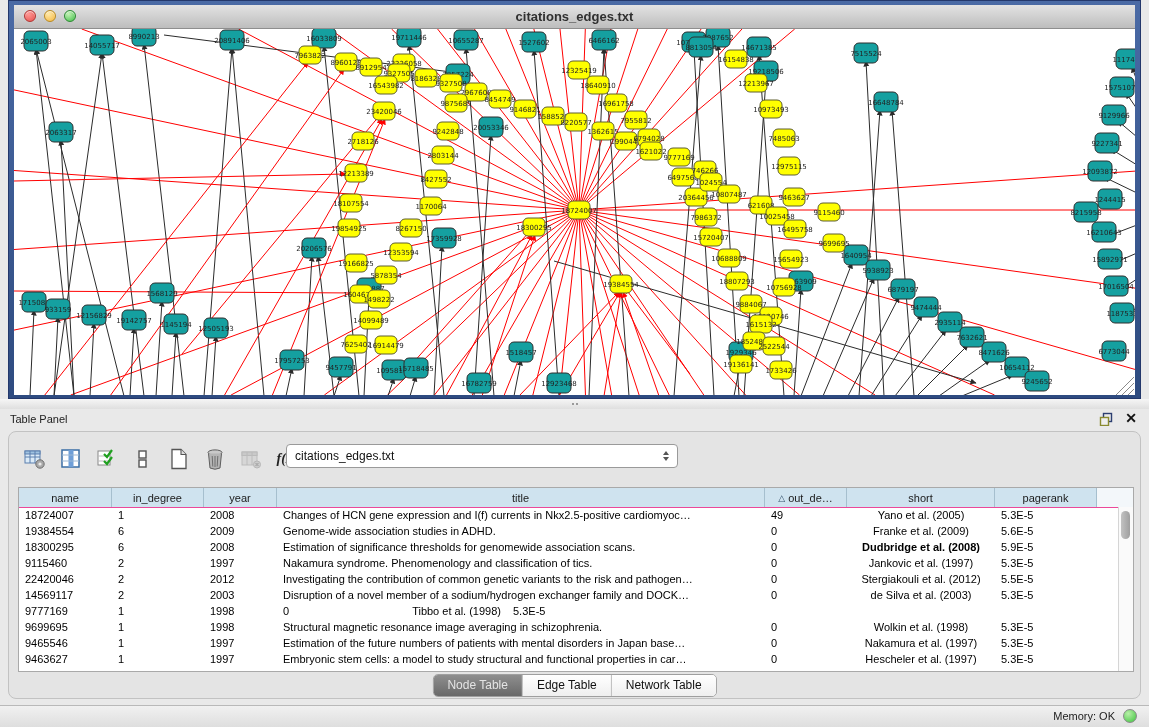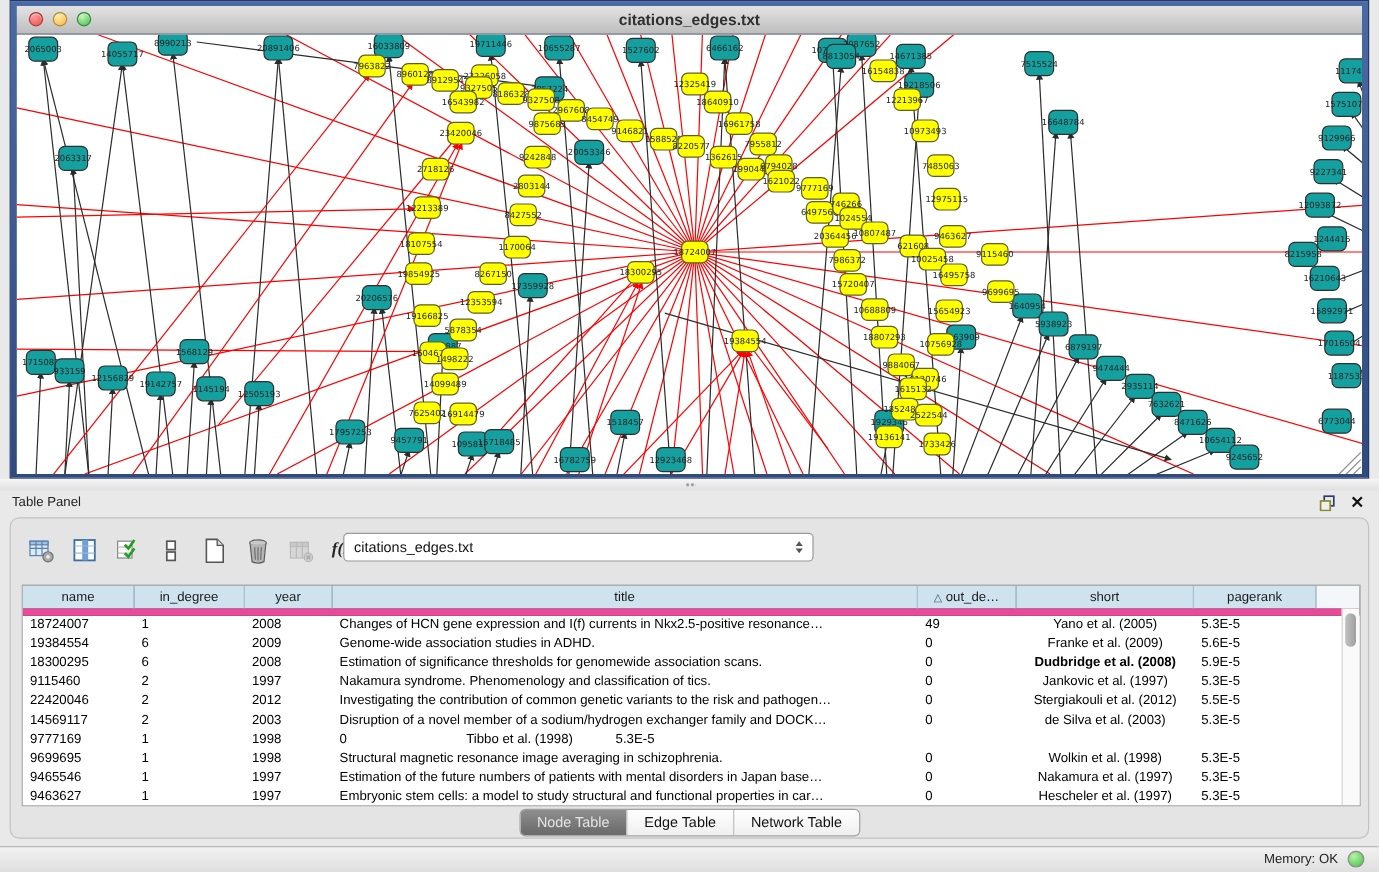--- a/index.html
+++ b/index.html
@@ -38,21 +38,21 @@
   .fx{font-family:"Liberation Serif",serif;font-style:italic;font-weight:bold;font-size:14px;color:#222;}
   .combo{position:absolute;left:277px;top:12px;width:392px;height:24px;box-sizing:border-box;
          background:#ffffff;border:1px solid #9a9a9a;border-radius:4px;
          display:flex;align-items:center;padding:0 8px;font-size:12px;color:#111;cursor:pointer;}
   .combo .arrows{margin-left:auto;display:flex;flex-direction:column;line-height:4px;}
   .combo .arrows i{border-left:3.5px solid transparent;border-right:3.5px solid transparent;display:block;margin:1px 0;}
   .combo .arrows .up{border-bottom:4px solid #555;}
   .combo .arrows .dn{border-top:4px solid #555;}
   .tbl{position:absolute;left:9px;top:55px;width:1116px;height:185px;background:#ffffff;
        border:1px solid #a9a9a9;box-sizing:border-box;overflow:hidden;}
-  .thead{display:flex;height:19px;border-bottom:6px solid #ec4899;background:#000000;}
+  .thead{display:flex;height:19px;border-bottom:1px solid #ec4899;background:#f9a8d4;}
   .th{box-sizing:border-box;background:#cfe3ef;border-right:1px solid #a6bfce;
       font-size:11px;color:#1b1b1b;display:flex;align-items:center;justify-content:center;
       gap:3px;cursor:pointer;overflow:hidden;white-space:nowrap;}
   .th .sort{font-size:9px;color:#33516b;}
   .th.filler{background:#f3f7fa;border-right:none;}
   .trow{display:flex;height:16px;font-size:11px;color:#000;}
   .td{box-sizing:border-box;padding:1px 6px 0 6px;overflow:hidden;white-space:nowrap;text-overflow:clip;}
   .vscroll{position:absolute;right:0;top:19px;bottom:0;width:14px;background:#fafafa;border-left:1px solid #d5d5d5;}
   .vthumb{position:absolute;left:2px;top:4px;width:9px;height:28px;border-radius:5px;
           background:linear-gradient(90deg,#c2c2c2,#9f9f9f);cursor:pointer;}
@@ -587,21 +587,21 @@
         <div class="th" style="width: 102px;">
           <span>pagerank</span>
         </div>
         <div class="th filler" style="flex: 1 1 0%;"></div>
       </div>
     <div id="tbody">
         <div class="trow">
           <div class="td" style="width: 93px; text-align: left;">18724007</div>
           <div class="td" style="width: 92px; text-align: left;">1</div>
           <div class="td" style="width: 73px; text-align: left;">2008</div>
-          <div class="td" style="width: 488px; text-align: left;">Changes of HCN gene expression and I(f) currents in Nkx2.5-positive resonance…</div>
+          <div class="td" style="width: 488px; text-align: left;">Changes of HCN gene expression and I(f) currents in Nkx2.5-positive cardiomyoc…</div>
           <div class="td" style="width: 82px; text-align: left;">49</div>
           <div class="td" style="width: 148px; text-align: center;">Yano et al. (2005)</div>
           <div class="td" style="width: 102px; text-align: left;">5.3E-5</div>
         </div>
         <div class="trow">
           <div class="td" style="width: 93px; text-align: left;">19384554</div>
           <div class="td" style="width: 92px; text-align: left;">6</div>
           <div class="td" style="width: 73px; text-align: left;">2009</div>
           <div class="td" style="width: 488px; text-align: left;">Genome-wide association studies in ADHD.</div>
           <div class="td" style="width: 82px; text-align: left;">0</div>
@@ -642,21 +642,21 @@
           <div class="td" style="width: 488px; text-align: left;">Disruption of a novel member of a sodium/hydrogen exchanger family and DOCK…</div>
           <div class="td" style="width: 82px; text-align: left;">0</div>
           <div class="td" style="width: 148px; text-align: center;">de Silva et al. (2003)</div>
           <div class="td" style="width: 102px; text-align: left;">5.3E-5</div>
         </div>
         <div class="trow">
           <div class="td" style="width: 93px; text-align: left;">9777169</div>
           <div class="td" style="width: 92px; text-align: left;">1</div>
           <div class="td" style="width: 73px; text-align: left;">1998</div>
           <div class="td" style="width: 82px; text-align: left;">0</div>
-          <div class="td" style="width: 148px; text-align: center;">Tibbo et al. (1998)</div>
+          <div class="td" style="width: 148px; text-align: right;">Tibbo et al. (1998)</div>
           <div class="td" style="width: 102px; text-align: left;">5.3E-5</div>
         </div>
         <div class="trow">
           <div class="td" style="width: 93px; text-align: left;">9699695</div>
           <div class="td" style="width: 92px; text-align: left;">1</div>
           <div class="td" style="width: 73px; text-align: left;">1998</div>
           <div class="td" style="width: 488px; text-align: left;">Structural magnetic resonance image averaging in schizophrenia.</div>
           <div class="td" style="width: 82px; text-align: left;">0</div>
           <div class="td" style="width: 148px; text-align: center;">Wolkin et al. (1998)</div>
           <div class="td" style="width: 102px; text-align: left;">5.3E-5</div>

